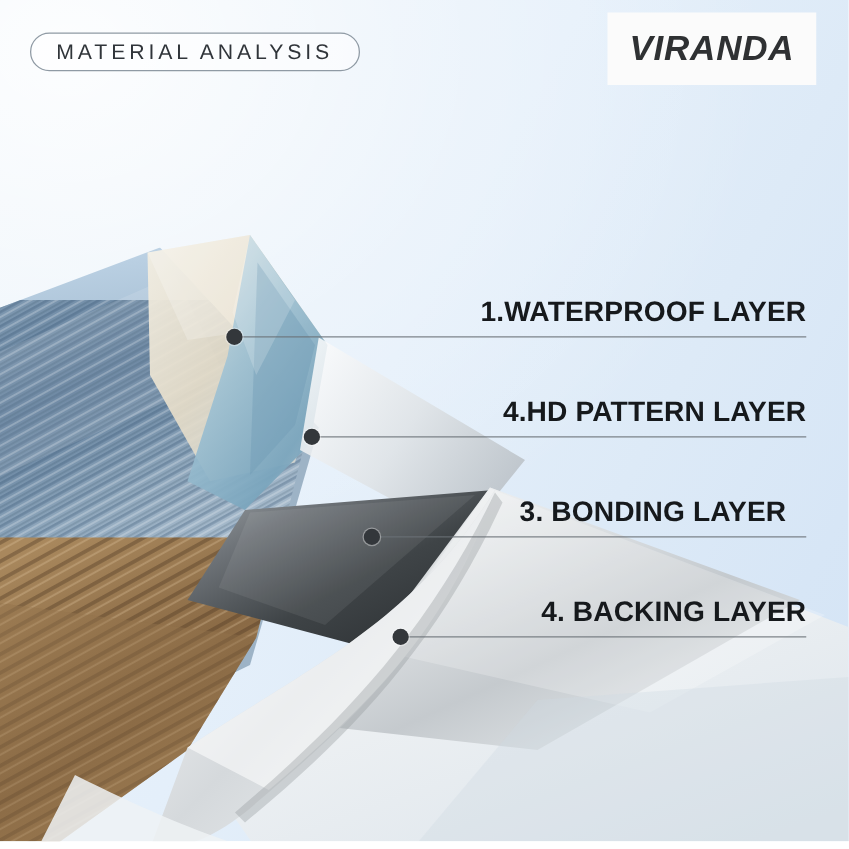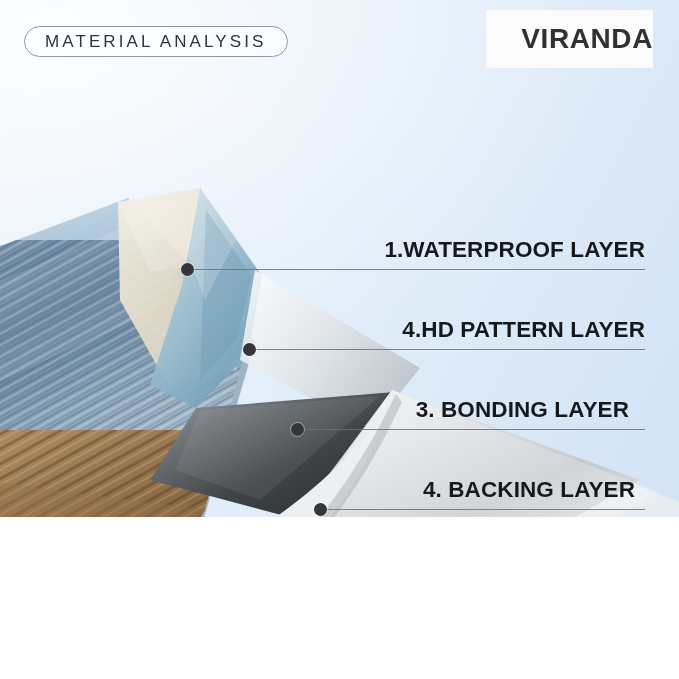--- a/index.html
+++ b/index.html
@@ -8,21 +8,21 @@
     padding: 0;
     background: #ffffff;
   }
   body {
     font-family: "Liberation Sans", sans-serif;
   }
 
   #poster {
     position: relative;
     width: 679px;
-    height: 517px;
+    height: 673px;
     overflow: hidden;
     background: linear-gradient(118deg,
         #eef5fb 0%,
         #e9f2fa 22%,
         #e4effa 45%,
         #ddeaf7 68%,
         #d7e6f6 86%,
         #d4e4f5 100%);
   }
   
@@ -71,21 +71,22 @@
 
   .logo-box {
     position: absolute;
     left: 486px;
     top: 10px;
     width: 167px;
     height: 58px;
     background: #fbfbfb;
     display: flex;
     align-items: center;
-    justify-content: flex-end;
+    justify-content: center;
+    font-style: italic;
   }
   .logo-box span {
     font-size: 28px;
     font-weight: 700;
     color: #2f3133;
     letter-spacing: 0.6px;
   }
 
   
   #art {
@@ -292,16 +293,16 @@
 
   <div class="callout" style="left: 0px; top: 429px; width: 679px;">
     <div class="lead" style="left: 297px; top: 0px; width: 348px;"></div>
     <div class="dot" style="left: 291px; top: -6px;"></div>
     <div class="lbl" style="right: 50px;">3. BONDING LAYER</div>
   </div>
 
   <div class="callout" style="left: 0px; top: 509px; width: 679px;">
     <div class="lead" style="left: 320px; top: 0px; width: 325px;"></div>
     <div class="dot" style="left: 314px; top: -6px;"></div>
-    <div class="lbl" style="right: 44px; margin-top: 32px;">4. BACKING LAYER</div>
+    <div class="lbl" style="right: 34px; margin-top: 32px;">4. BACKING LAYER</div>
   </div>
 
 </div>
 
 </body></html>

